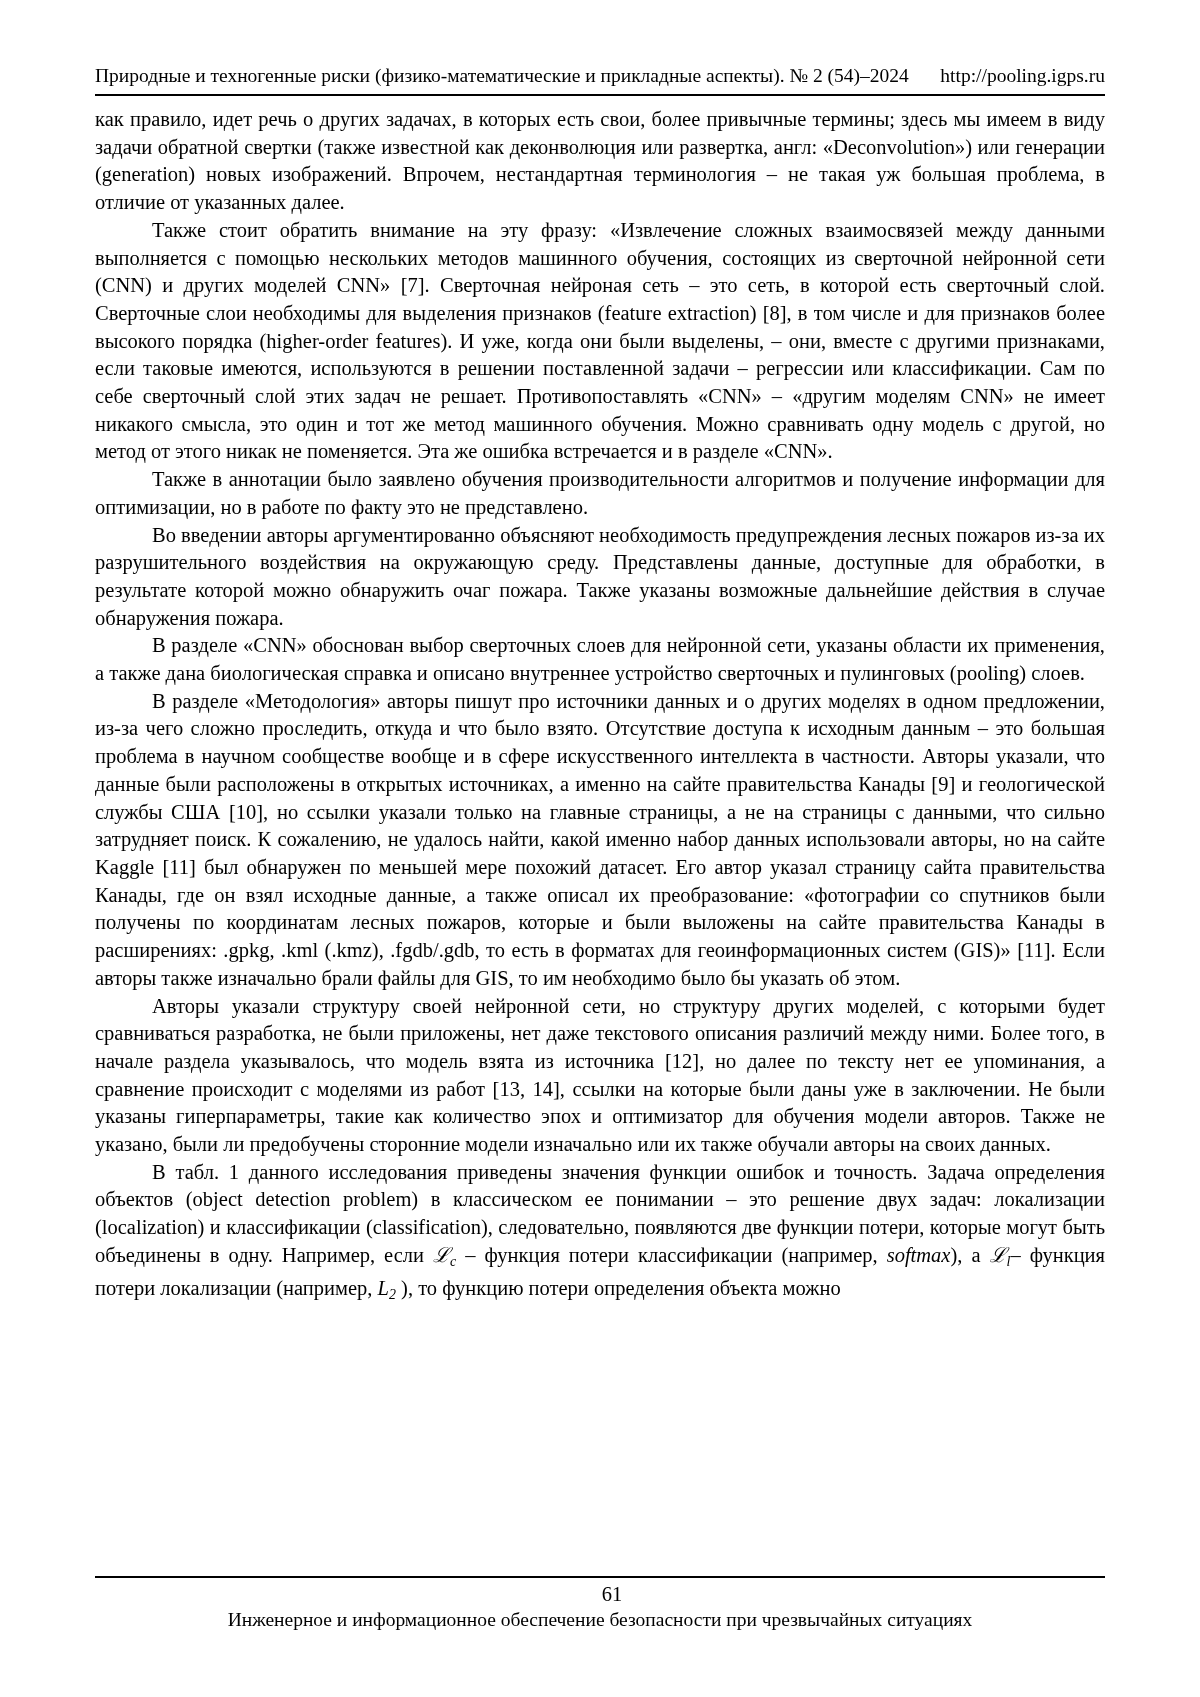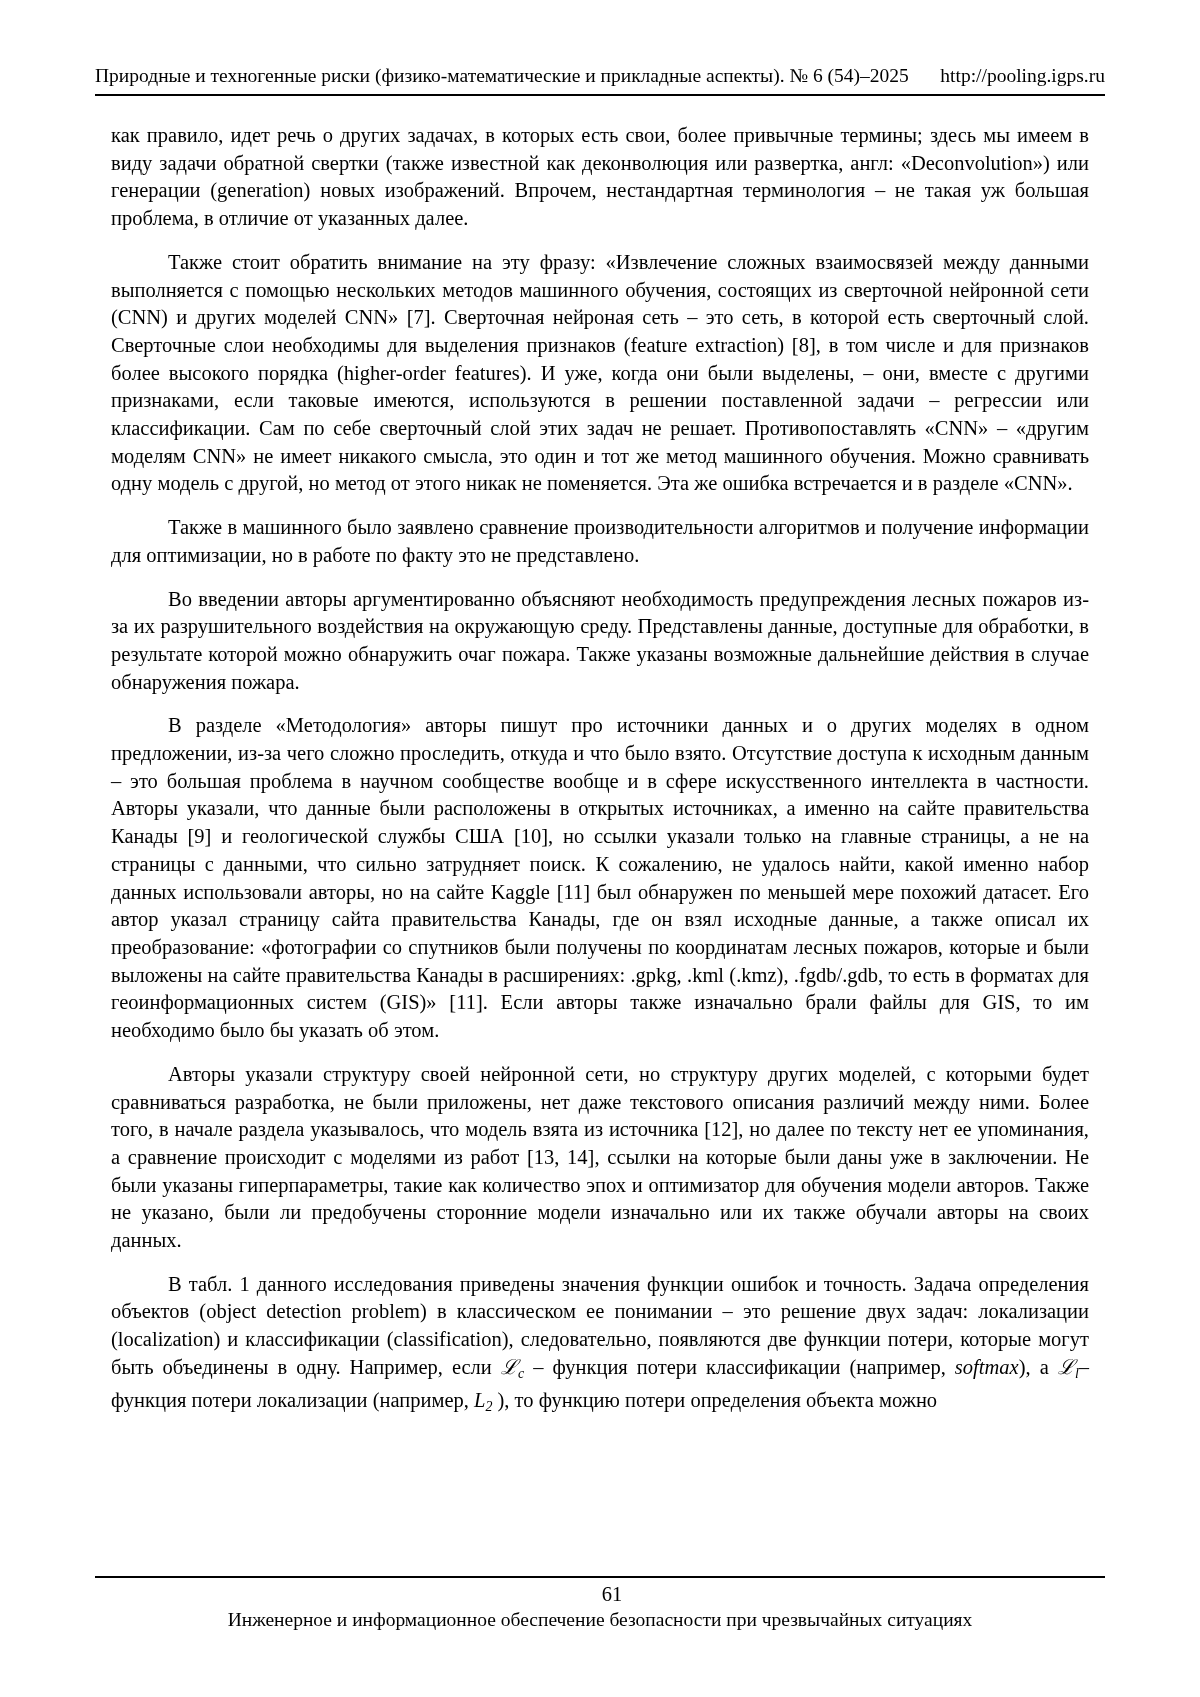--- a/index.html
+++ b/index.html
@@ -37,21 +37,21 @@
     left: 95px;
     width: 1010px;
     height: 1455px;
     overflow: hidden;
     font-size: 20.5px;
     line-height: 27.7px;
     text-align: justify;
     text-align-last: left;
   }
   .article-body p {
-    margin: 16px;
+    margin: 0;
     padding: 0;
   }
   .article-body p.indent {
     text-indent: 57px;
   }
   .it {
     font-style: italic;
   }
   .sub {
     font-style: italic;
@@ -84,29 +84,30 @@
     font-size: 19.5px;
     line-height: 25px;
   }
 </style>
 </head>
 <body>
 
 <div class="page">
 
   <div class="running-head">
-    <span>Природные и техногенные риски (физико-математические и прикладные аспекты). № 6 (54)–2025</span>
+    <span>Природные и техногенные риски (физико-математические и прикладные аспекты). № 2 (54)–2024</span>
     <span>http://pooling.igps.ru</span>
   </div>
 
   <div class="article-body" id="article-body">
       <p class=""><span>как правило, идет речь о других задачах, в которых есть свои, более привычные термины; здесь мы имеем в виду задачи обратной свертки (также известной как деконволюция или развертка, англ: «Deconvolution») или генерации (generation) новых изображений. Впрочем, нестандартная терминология – не такая уж большая проблема, в отличие от указанных далее.</span></p>
       <p class="indent"><span>Также стоит обратить внимание на эту фразу: «Извлечение сложных взаимосвязей между данными выполняется с помощью нескольких методов машинного обучения, состоящих из сверточной нейронной сети (CNN) и других моделей CNN» [7]. Сверточная нейроная сеть – это сеть, в которой есть сверточный слой. Сверточные слои необходимы для выделения признаков (feature extraction) [8], в том числе и для признаков более высокого порядка (higher-order features). И уже, когда они были выделены, – они, вместе с другими признаками, если таковые имеются, используются в решении поставленной задачи – регрессии или классификации. Сам по себе сверточный слой этих задач не решает. Противопоставлять «CNN» – «другим моделям CNN» не имеет никакого смысла, это один и тот же метод машинного обучения. Можно сравнивать одну модель с другой, но метод от этого никак не поменяется. Эта же ошибка встречается и в разделе «CNN».</span></p>
-      <p class="indent"><span>Также в машинного было заявлено сравнение производительности алгоритмов и получение информации для оптимизации, но в работе по факту это не представлено.</span></p>
+      <p class="indent"><span>Также в аннотации было заявлено обучения производительности алгоритмов и получение информации для оптимизации, но в работе по факту это не представлено.</span></p>
       <p class="indent"><span>Во введении авторы аргументированно объясняют необходимость предупреждения лесных пожаров из-за их разрушительного воздействия на окружающую среду. Представлены данные, доступные для обработки, в результате которой можно обнаружить очаг пожара. Также указаны возможные дальнейшие действия в случае обнаружения пожара.</span></p>
+      <p class="indent"><span>В разделе «CNN» обоснован выбор сверточных слоев для нейронной сети, указаны области их применения, а также дана биологическая справка и описано внутреннее устройство сверточных и пулинговых (pooling) слоев.</span></p>
       <p class="indent"><span>В разделе «Методология» авторы пишут про источники данных и о других моделях в одном предложении, из-за чего сложно проследить, откуда и что было взято. Отсутствие доступа к исходным данным – это большая проблема в научном сообществе вообще и в сфере искусственного интеллекта в частности. Авторы указали, что данные были расположены в открытых источниках, а именно на сайте правительства Канады [9] и геологической службы США [10], но ссылки указали только на главные страницы, а не на страницы с данными, что сильно затрудняет поиск. К сожалению, не удалось найти, какой именно набор данных использовали авторы, но на сайте Kaggle [11] был обнаружен по меньшей мере похожий датасет. Его автор указал страницу сайта правительства Канады, где он взял исходные данные, а также описал их преобразование: «фотографии со спутников были получены по координатам лесных пожаров, которые и были выложены на сайте правительства Канады в расширениях: .gpkg, .kml (.kmz), .fgdb/.gdb, то есть в форматах для геоинформационных систем (GIS)» [11]. Если авторы также изначально брали файлы для GIS, то им необходимо было бы указать об этом.</span></p>
       <p class="indent"><span>Авторы указали структуру своей нейронной сети, но структуру других моделей, с которыми будет сравниваться разработка, не были приложены, нет даже текстового описания различий между ними. Более того, в начале раздела указывалось, что модель взята из источника [12], но далее по тексту нет ее упоминания, а сравнение происходит с моделями из работ [13, 14], ссылки на которые были даны уже в заключении. Не были указаны гиперпараметры, такие как количество эпох и оптимизатор для обучения модели авторов. Также не указано, были ли предобучены сторонние модели изначально или их также обучали авторы на своих данных.</span></p>
       <p class="indent"><span>В табл. 1 данного исследования приведены значения функции ошибок и точность. Задача определения объектов (object detection problem) в классическом ее понимании – это решение двух задач: локализации (localization) и классификации (classification), следовательно, появляются две функции потери, которые могут быть объединены в одну. Например, если </span><span class="it">ℒ</span><span class="sub">c</span><span> – функция потери классификации (например, </span><span class="it">softmax</span><span>), а </span><span class="it">ℒ</span><span class="sub">l</span><span>– функция потери локализации (например, </span><span class="it">L</span><span class="sub">2</span><span> ), то функцию потери определения объекта можно</span></p>
     </div>
 
   <div class="footer-rule"></div>
 
   <div class="page-number">61</div>
 
   <div class="footer-caption">Инженерное и информационное обеспечение безопасности при чрезвычайных ситуациях</div>

